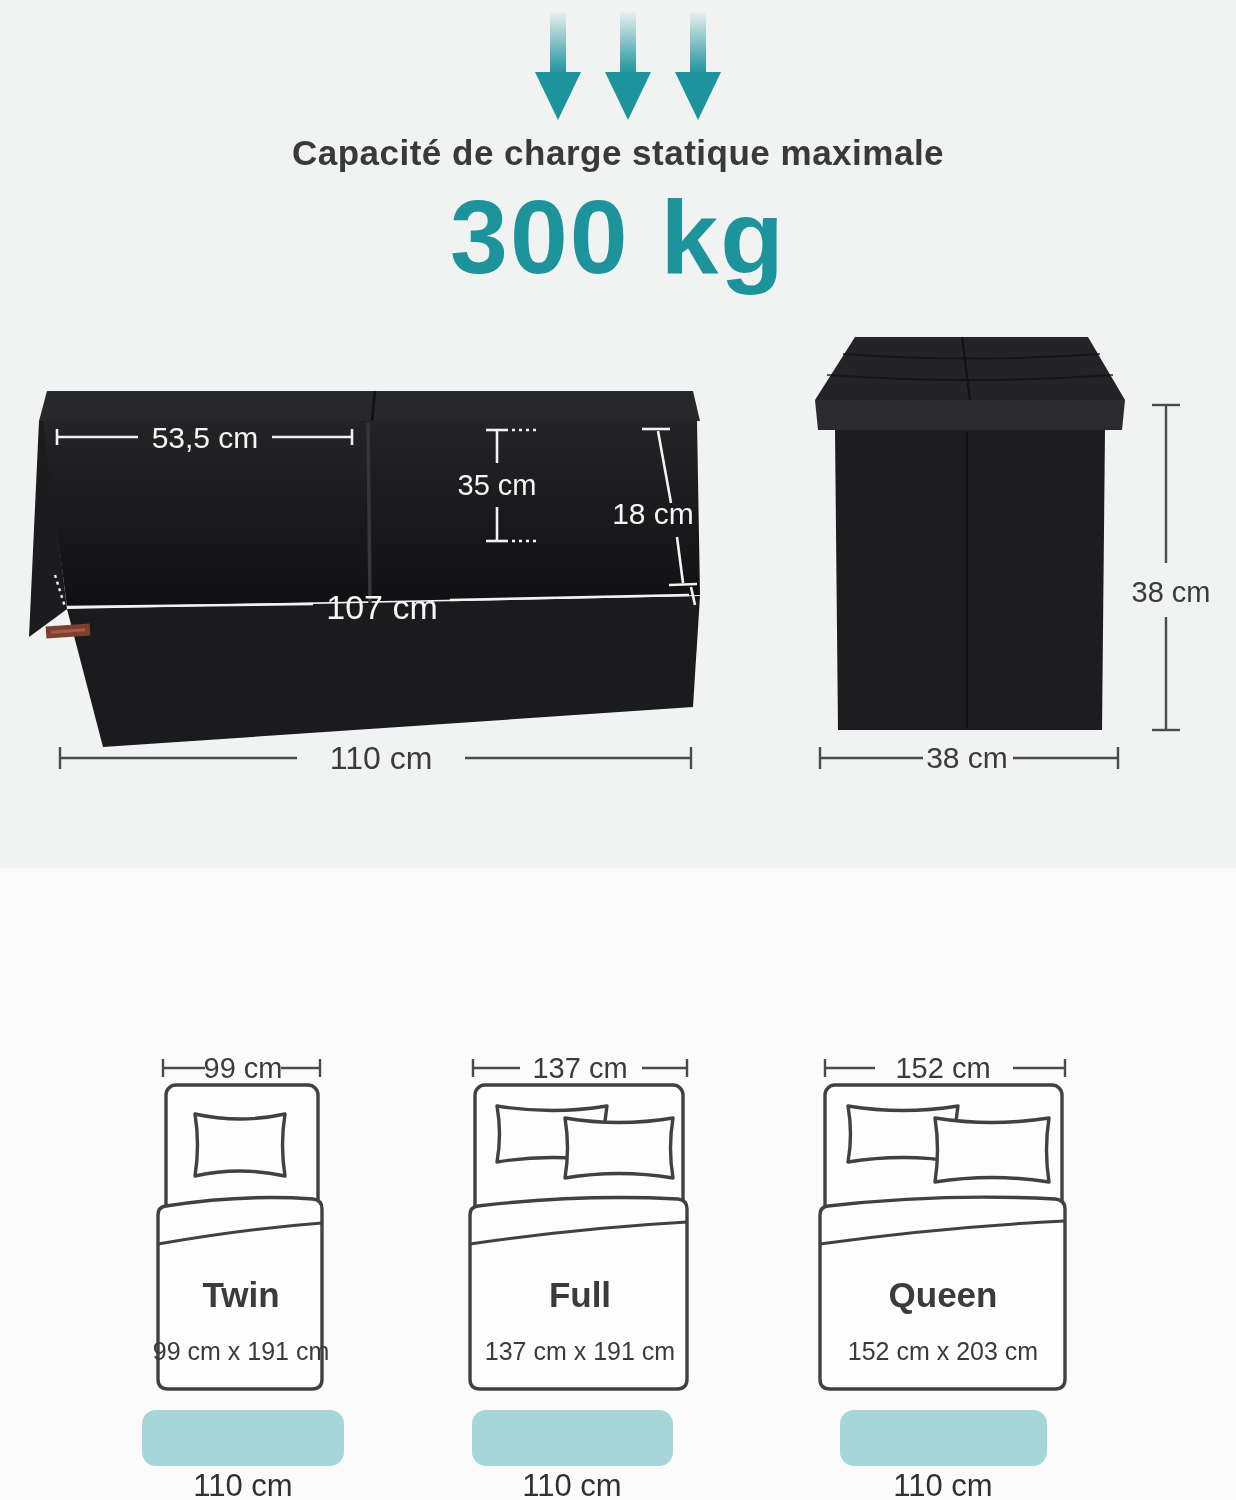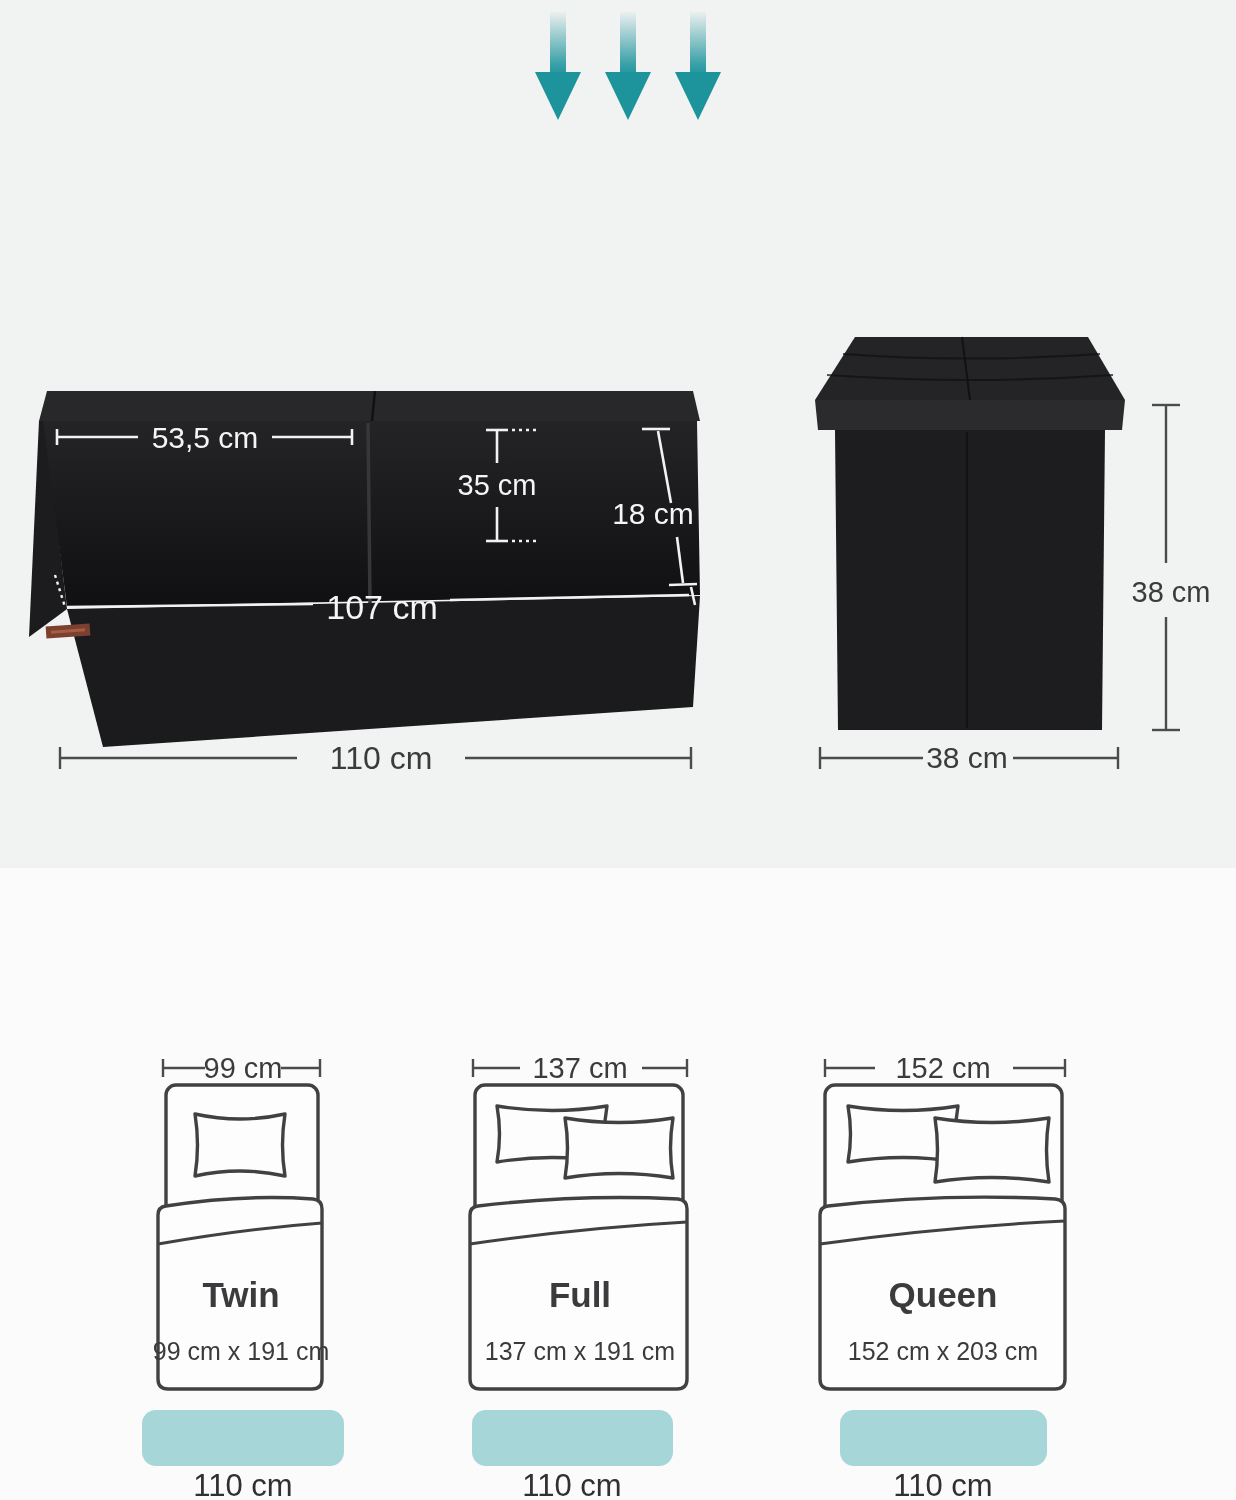--- a/index.html
+++ b/index.html
@@ -52,20 +52,22 @@
       <g>
         <rect x="87" y="0" width="16" height="64" fill="url(#stemGrad)"></rect>
         <polygon points="72,60 118,60 95,108" fill="#1d949c"></polygon>
       </g>
       <g>
         <rect x="157" y="0" width="16" height="64" fill="url(#stemGrad)"></rect>
         <polygon points="142,60 188,60 165,108" fill="#1d949c"></polygon>
       </g>
     </svg>
 
+    <div class="cap-title">Capacité de charge statique maximale</div>
+    <div class="cap-value">300 kg</div>
 
     <svg class="openbox-svg" width="680" height="395" viewBox="0 0 680 395">
       <defs>
         <linearGradient id="boxInt" x1="0" y1="0" x2="0" y2="1">
           <stop offset="0" stop-color="#242427"></stop>
           <stop offset="1" stop-color="#101013"></stop>
         </linearGradient>
       </defs>
 
       <polygon points="22,6 668,6 675,36 14,36" fill="#28282b"></polygon>

